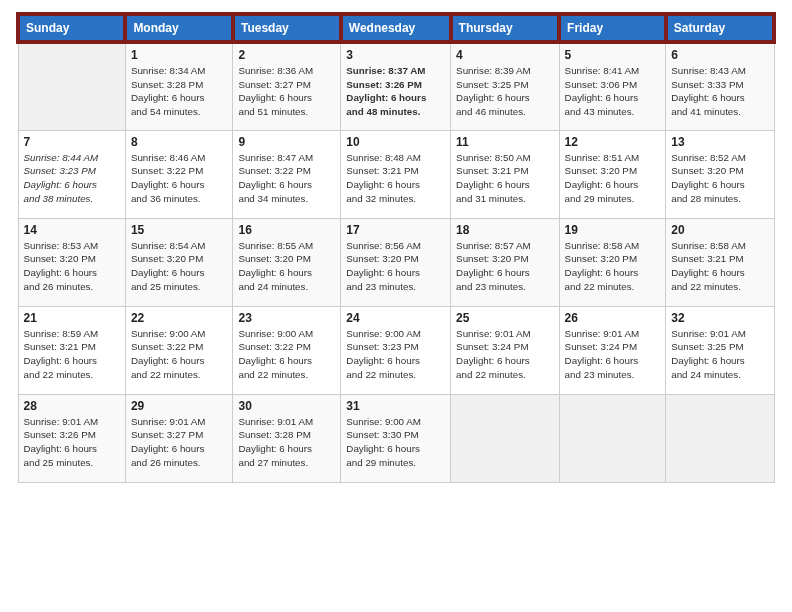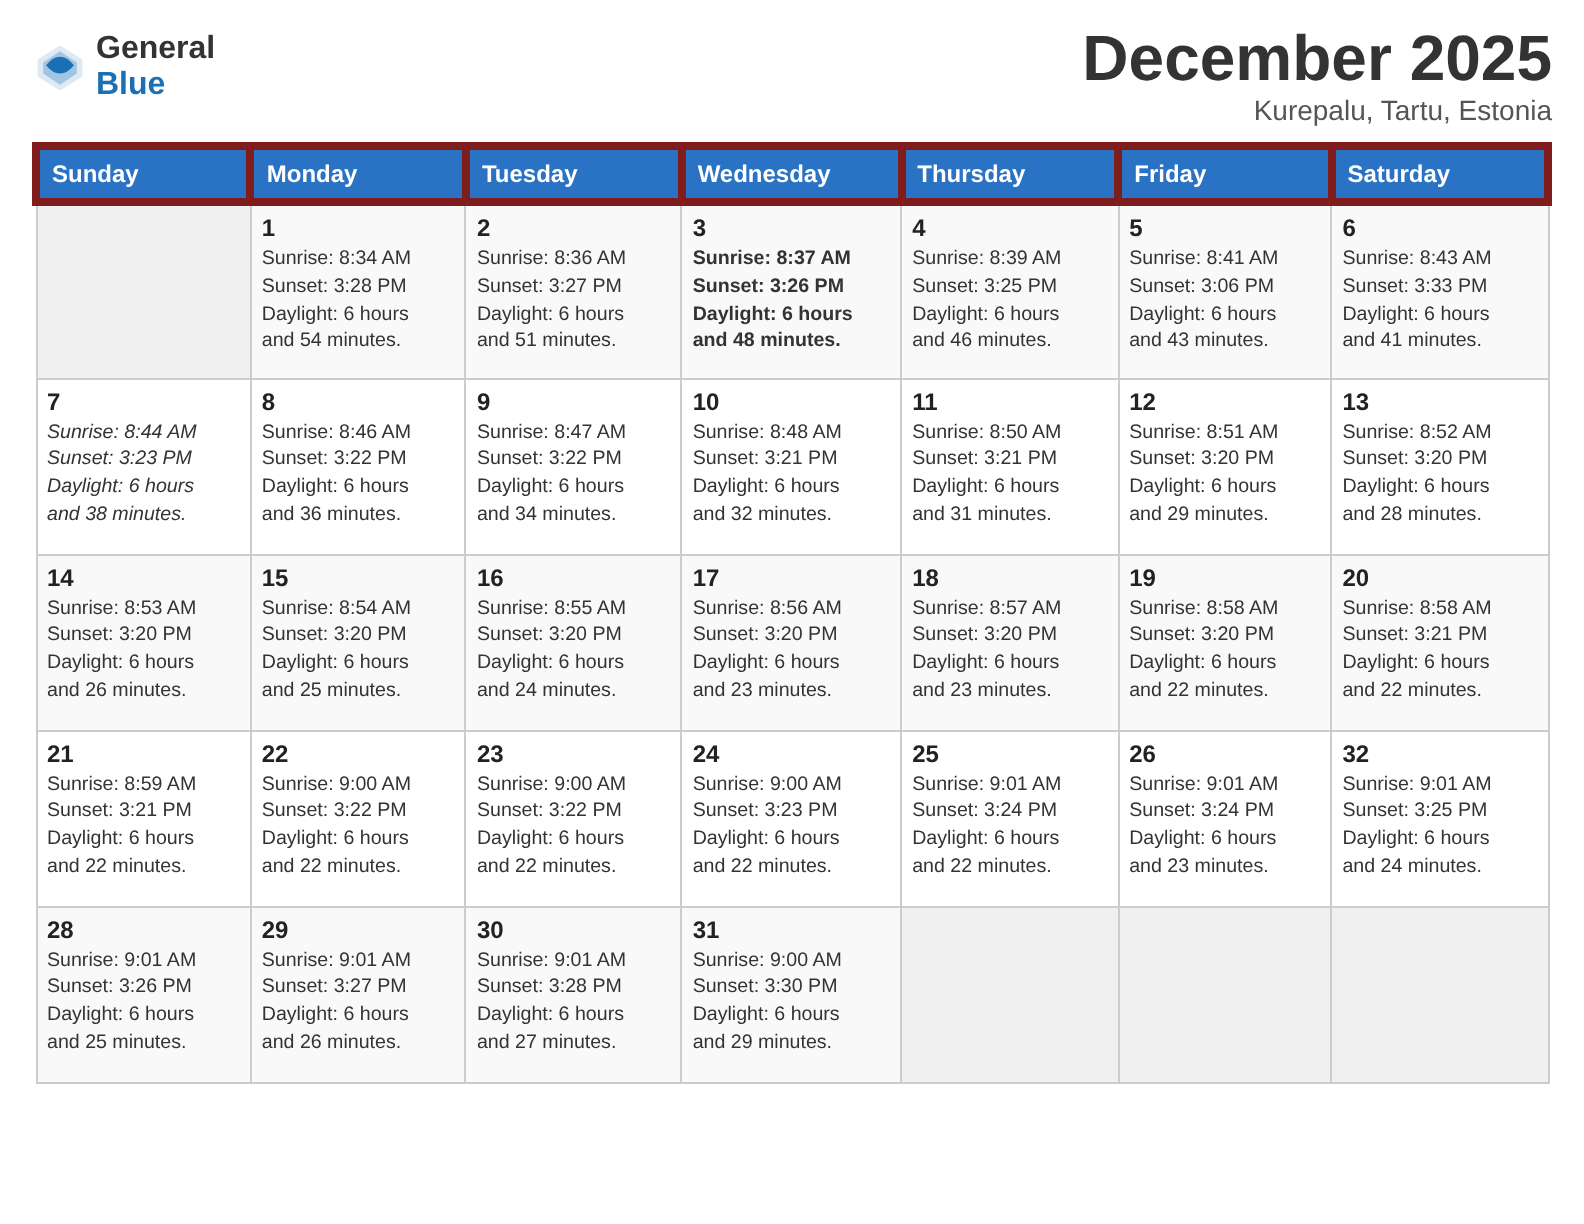--- a/index.html
+++ b/index.html
@@ -97,37 +97,20 @@
       line-height: 1.4;
     }
     .empty-cell {
       background: #f0f0f0 !important;
     }
   </style>
 </head>
 <body>
 
 <div class="page">
-  <div class="header">
-    <div class="logo">
-      <svg class="logo-icon" viewBox="0 0 40 40" xmlns="http://www.w3.org/2000/svg">
-        <polygon points="20,4 36,14 36,26 20,36 4,26 4,14" fill="#1a6fb5" opacity="0.15"></polygon>
-        <polygon points="20,8 32,16 32,24 20,32 8,24 8,16" fill="#1a6fb5" opacity="0.3"></polygon>
-        <path d="M10,18 Q20,6 30,18 Q20,30 10,18Z" fill="#1a6fb5"></path>
-      </svg>
-      <div class="logo-text">
-        <span class="logo-general">General</span>
-        <span class="logo-blue">Blue</span>
-      </div>
-    </div>
-    <div class="title-block">
-      <div class="month-title">December 2025</div>
-      <div class="location">Kurepalu, Tartu, Estonia</div>
-    </div>
-  </div>
 
   <table class="calendar">
     <thead>
       <tr>
         <th>Sunday</th>
         <th>Monday</th>
         <th>Tuesday</th>
         <th>Wednesday</th>
         <th>Thursday</th>
         <th>Friday</th>

